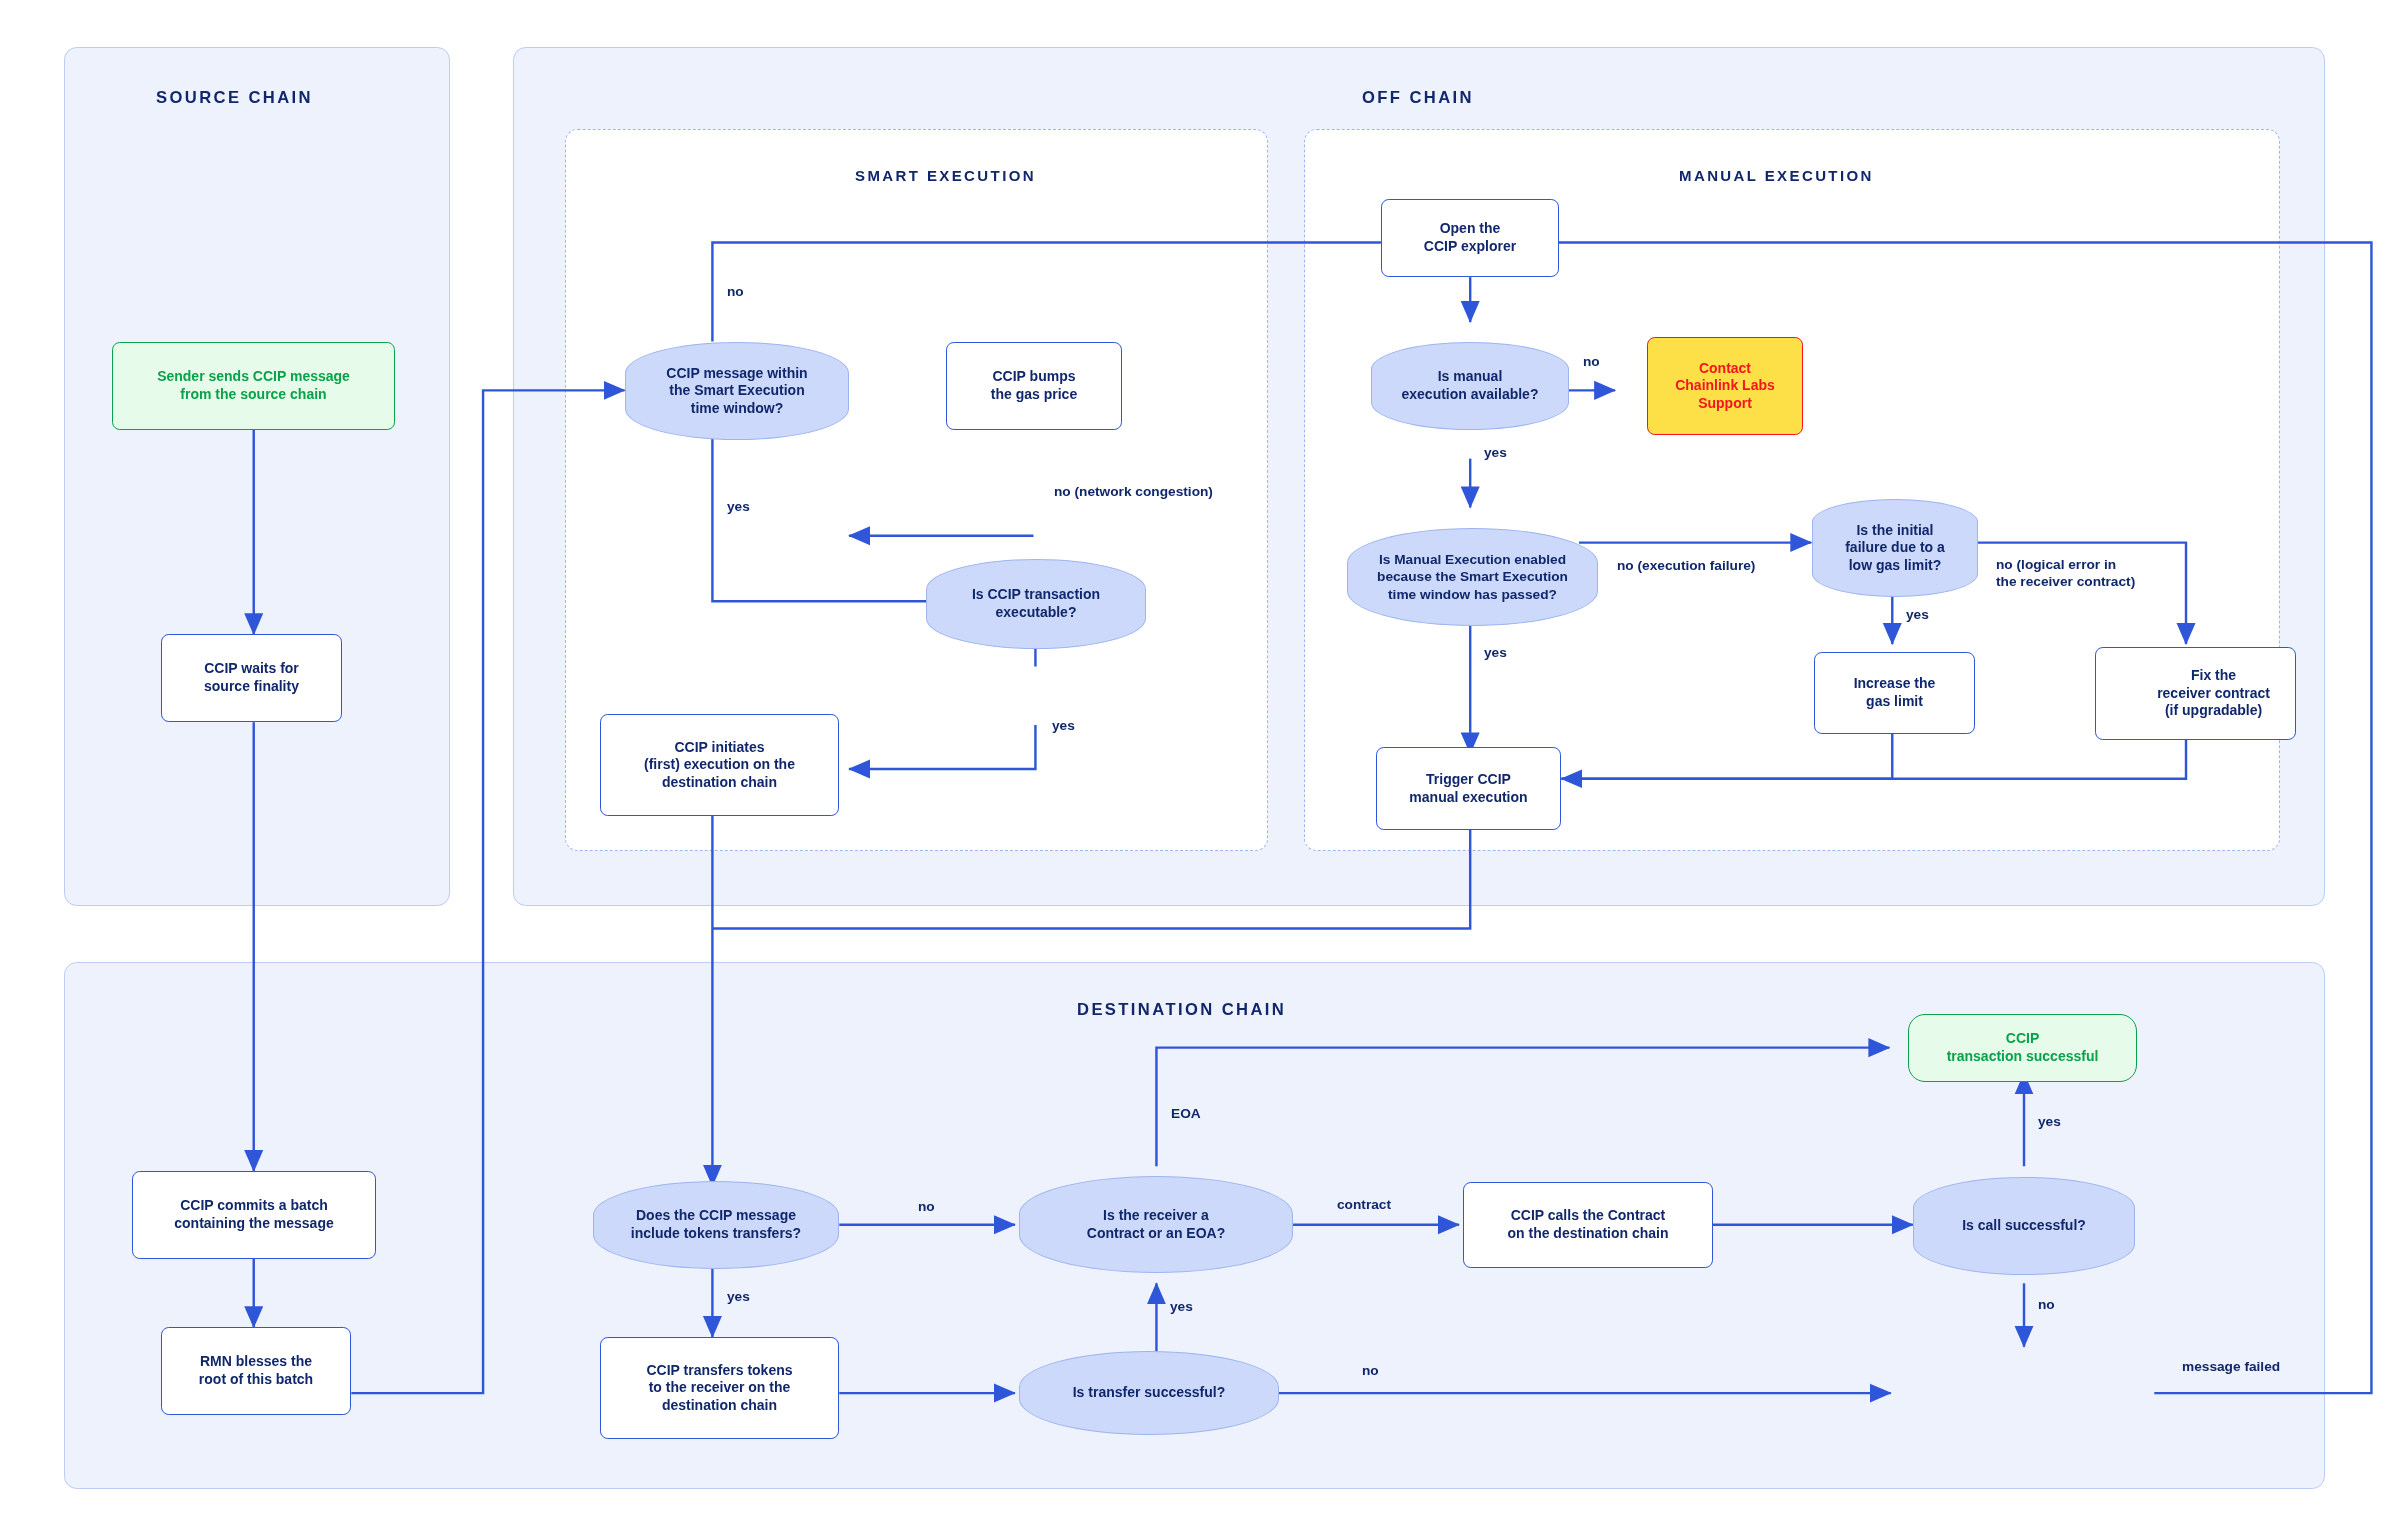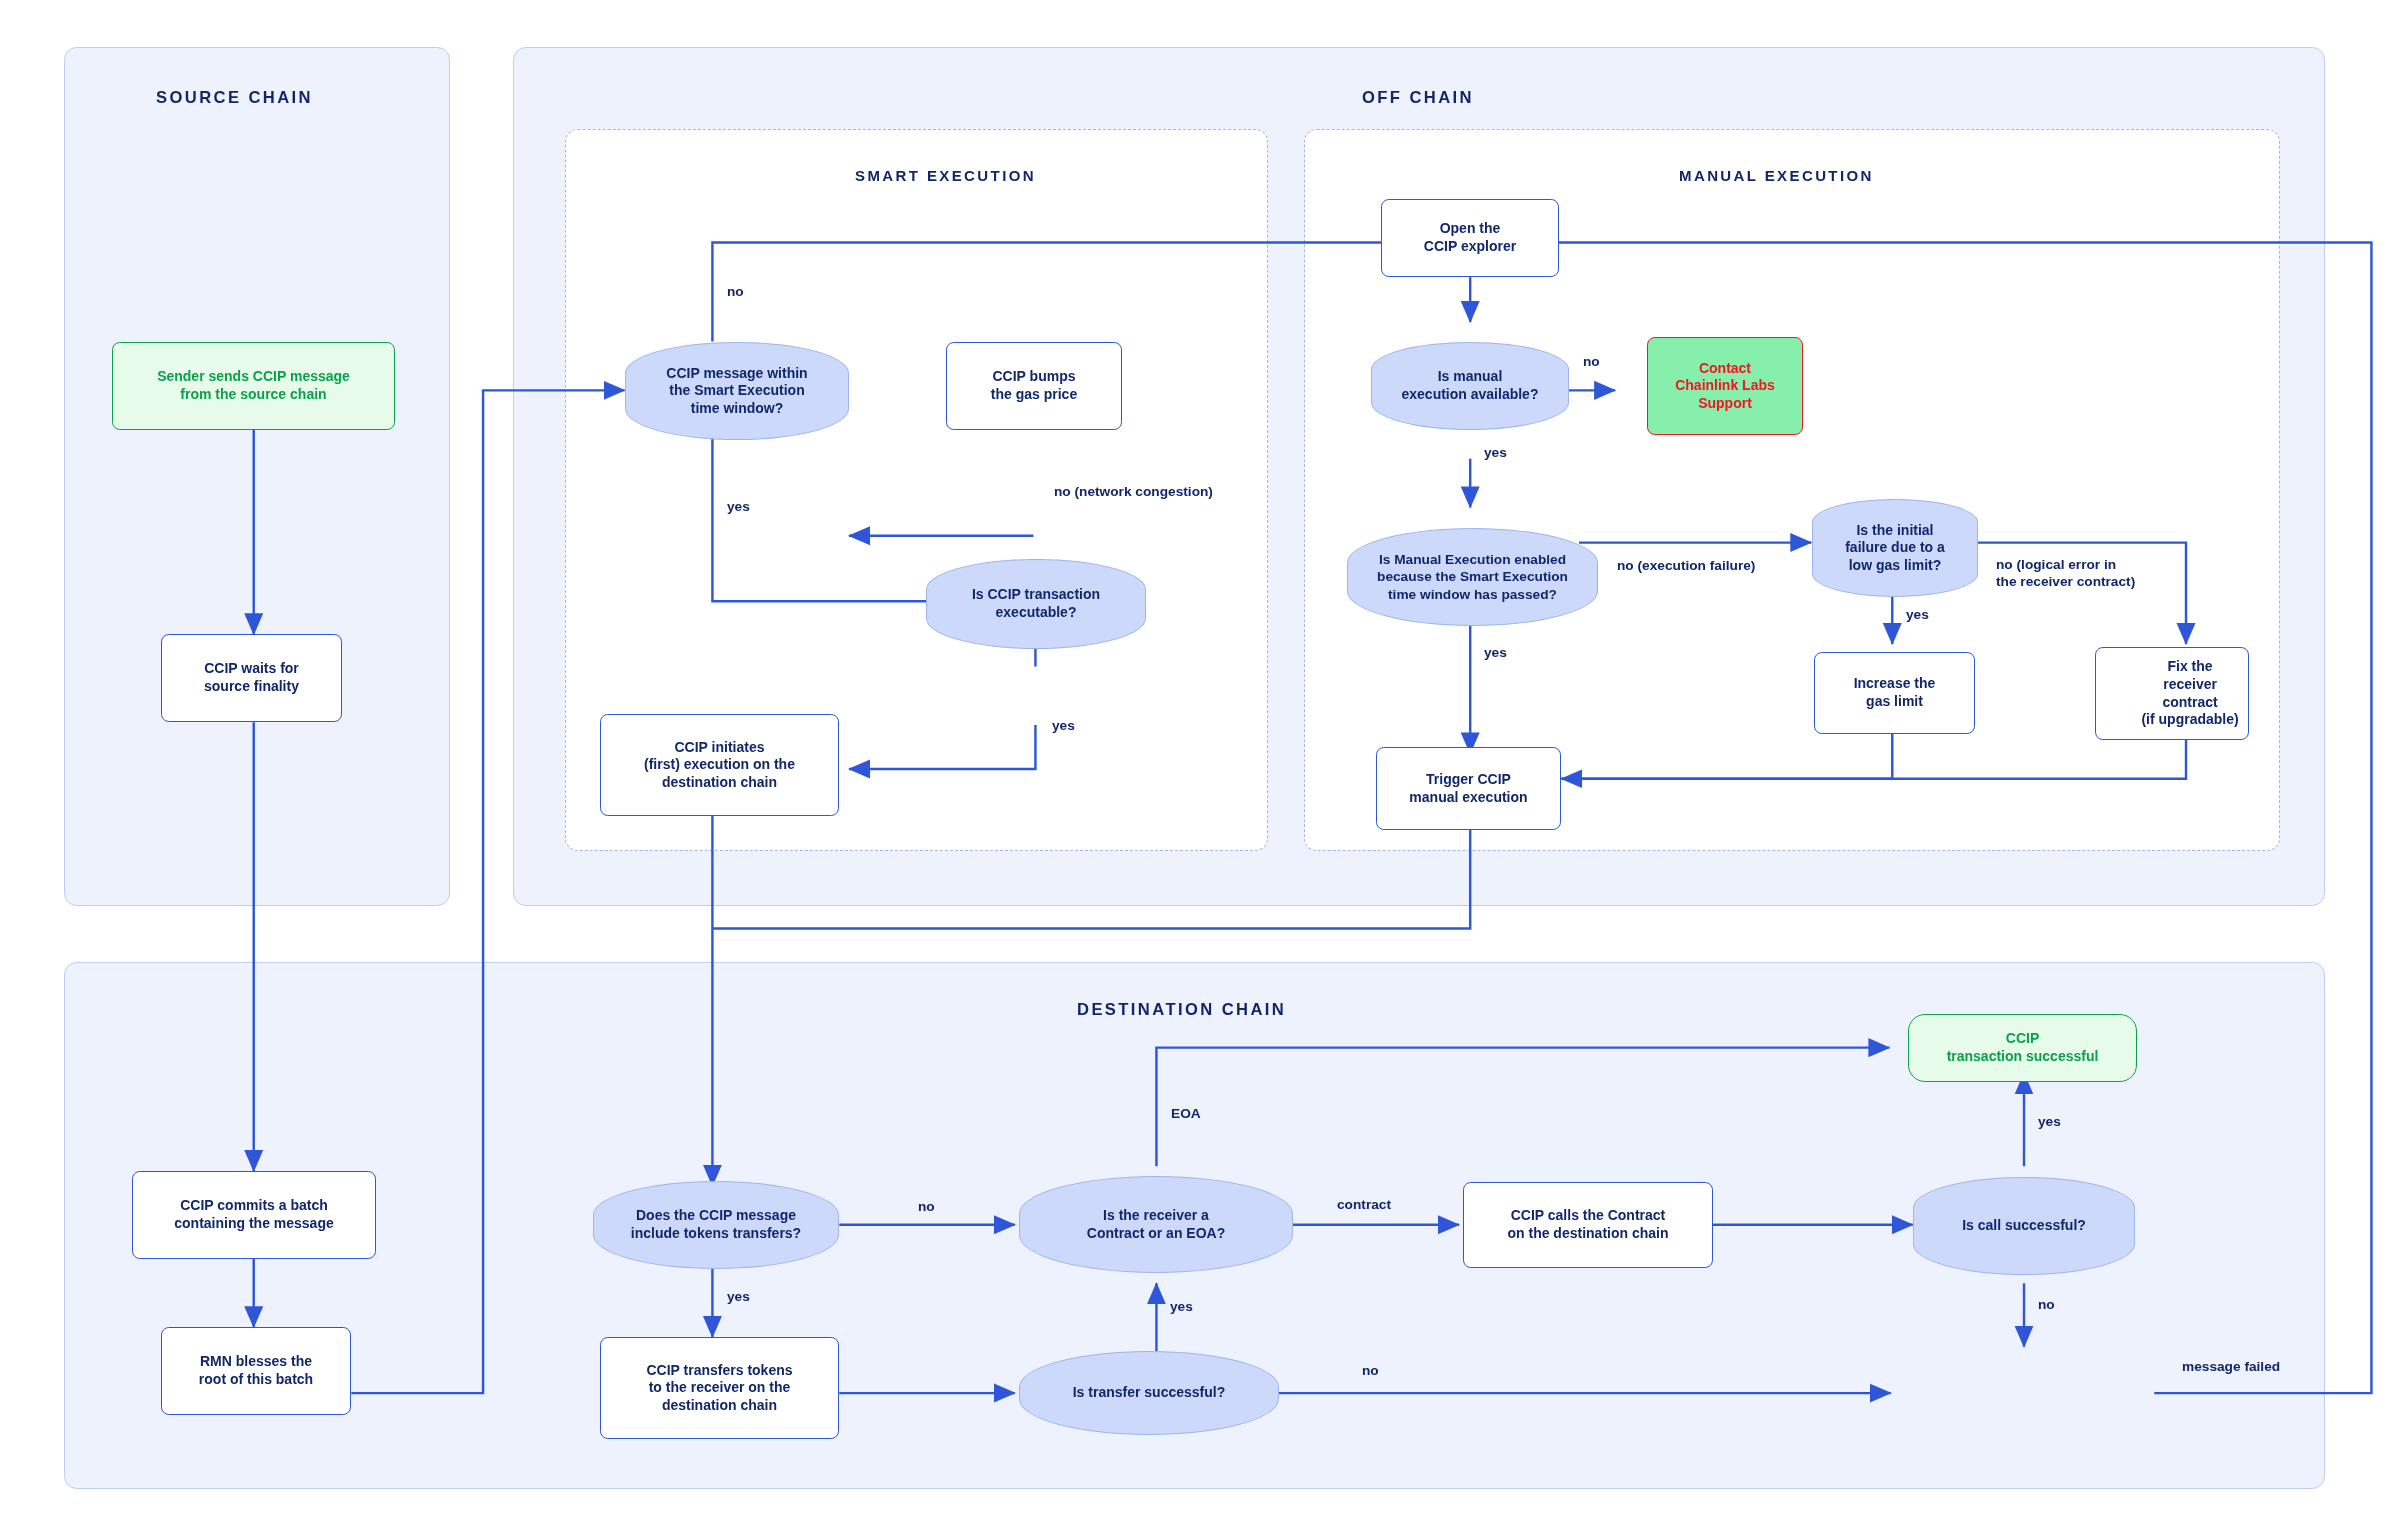--- a/index.html
+++ b/index.html
@@ -8,21 +8,21 @@
   svg.layer{position:absolute;left:0;top:0;width:2389px;height:1539px;}
   .lane{position:absolute;border-radius:12.7px;background:#eef2fd;border:1.5px solid #bcccf5;box-sizing:border-box;}
   .sublane{position:absolute;border-radius:12.7px;background:#ffffff;border:1.5px dashed #9db4ef;box-sizing:border-box;}
   .lane-title{position:absolute;color:#11276b;font-weight:700;letter-spacing:2.4px;font-size:16.6px;white-space:nowrap;}
   .node{position:absolute;box-sizing:border-box;display:flex;align-items:center;justify-content:center;text-align:center;
         font-weight:700;font-size:14px;line-height:1.26;color:#11276b;padding:2.9px 4.9px;}
   .rect{background:#ffffff;border:1.5px solid #2f56d9;border-radius:7.8px;}
   .decision{background:#ccd9fa;border:1.5px solid #9db4ef;border-radius:195px/54px;}
   .start{background:#e6fbe9;border:1.5px solid #0aa14b;border-radius:7.8px;color:#0aa14b;}
   .success{background:#e6fbe9;border:1.5px solid #0aa14b;border-radius:17px;color:#0aa14b;}
-  .danger{background:#86efac;border:1.5px solid #f4151f;border-radius:7.8px;color:#f4151f;}
+  .danger{background:#fde047;border:1.5px solid #f4151f;border-radius:7.8px;color:#f4151f;}
   .elabel{position:absolute;color:#11276b;font-weight:700;font-size:13.7px;line-height:1.25;white-space:pre;}
 </style>
 </head>
 <body>
 
 <div id="stage">
 
   <div class="lane" style="left:64px;top:47px;width:386px;height:859px;"></div>
   <div class="lane-title" style="left:156px;top:88px;">SOURCE CHAIN</div>
 
@@ -113,21 +113,21 @@
 Chainlink Labs
 Support</div>
   <div class="node decision" style="left:1347px;top:528px;width:251px;height:98px;font-size:13.7px;white-space:pre-line;">Is Manual Execution enabled
 because the Smart Execution
 time window has passed?</div>
   <div class="node decision" style="left:1812px;top:499px;width:166px;height:98px;white-space:pre-line;">Is the initial
 failure due to a
 low gas limit?</div>
   <div class="node rect" style="left:1814px;top:652px;width:161px;height:82px;white-space:pre-line;">Increase the
 gas limit</div>
-  <div class="node rect" style="left:2095px;top:647px;width:154px;height:93px;white-space:pre-line;padding-left:41px;">Fix the
+  <div class="node rect" style="left:2095px;top:647px;width:201px;height:93px;white-space:pre-line;padding-left:41px;">Fix the
 receiver contract
 (if upgradable)</div>
   <div class="node rect" style="left:1376px;top:747px;width:185px;height:83px;white-space:pre-line;">Trigger CCIP
 manual execution</div>
 
   <div class="node decision" style="left:593px;top:1181px;width:246px;height:88px;white-space:pre-line;">Does the CCIP message
 include tokens transfers?</div>
   <div class="node rect" style="left:600px;top:1337px;width:239px;height:102px;white-space:pre-line;">CCIP transfers tokens
 to the receiver on the
 destination chain</div>

